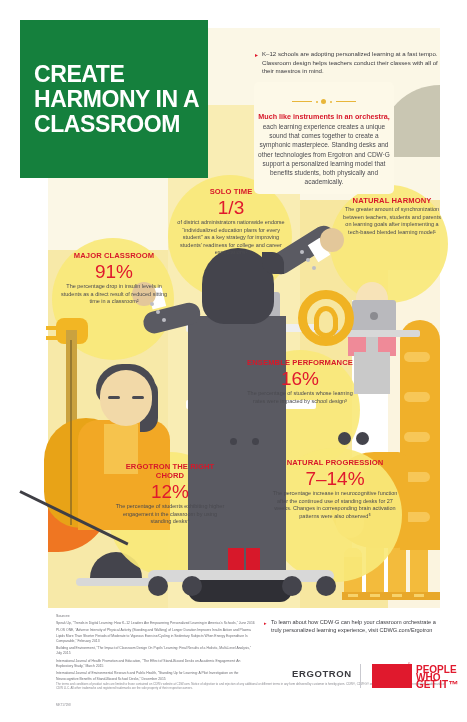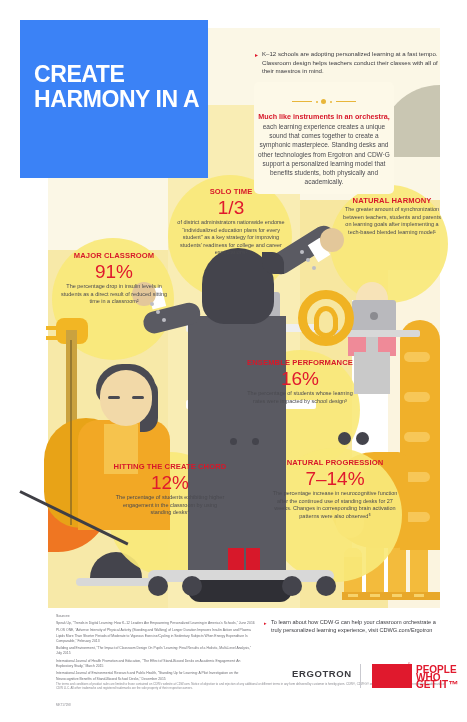--- a/index.html
+++ b/index.html
@@ -148,21 +148,21 @@
   .orange-circle { position:absolute; left: 48px; top: 448px; width: 62px; height: 104px;
     background:#ef7622; border-radius: 0 52px 52px 0; }
   .gray-dome { position:absolute; left: 90px; top: 552px; width: 52px; height: 28px;
     background:#44444c; border-radius: 26px 26px 0 0; }
   .gray-plate { position:absolute; left: 76px; top: 578px; width: 80px; height: 8px;
     background:#d8d8d8; border-radius: 4px;}
 
   
   .title-block {
     position: absolute; left: 20px; top: 20px; width: 188px; height: 158px;
-    background: #3b82f6;
+    background: #15803d;
   }
   .title-text {
     position: absolute; left: 14px; top: 42px; width: 166px;
     color: #ffffff;
     font-weight: bold;
     font-size: 23px;
     line-height: 25px;
     letter-spacing: -0.4px;
   }
 
@@ -376,20 +376,21 @@
   <div class="podium-base"></div>
   <div class="caster" style="left:148px; top:576px;"></div>
   <div class="caster" style="left:182px; top:576px;"></div>
   <div class="caster" style="left:282px; top:576px;"></div>
   <div class="caster" style="left:316px; top:576px;"></div>
 
   <div class="title-block">
     <div class="title-text">
       <div>CREATE</div>
       <div>HARMONY IN A</div>
+      <div>CLASSROOM</div>
     </div>
   </div>
 
   <div class="bullet-mark">▸</div>
   <div class="intro">K–12 schools are adopting personalized learning at a fast tempo. Classroom design helps teachers conduct their classes with all of their maestros in mind.</div>
 
   <div class="orch-card"></div>
   <div class="orch-divider">
     <span class="line a"></span>
     <span class="sdot x"></span>
@@ -417,21 +418,21 @@
     <div class="desc">The percentage drop in insulin levels in students as a direct result of reduced sitting time in a classroom²</div>
   </div>
 
   <div class="stat ensemble">
     <div class="label">ENSEMBLE PERFORMANCE</div>
     <div class="value">16%</div>
     <div class="desc">The percentage of students whose learning rates were impacted by school design³</div>
   </div>
 
   <div class="stat hitting">
-    <div class="label">HITTING THE CREATE CHORD</div>
+    <div class="label">ERGOTRON THE RIGHT CHORD</div>
     <div class="value">12%</div>
     <div class="desc">The percentage of students exhibiting higher engagement in the classroom by using standing desks⁴</div>
   </div>
 
   <div class="stat natural">
     <div class="label">NATURAL PROGRESSION</div>
     <div class="value">7–14%</div>
     <div class="desc">The percentage increase in neurocognitive function after the continued use of standing desks for 27 weeks. Changes in corresponding brain activation patterns were also observed⁵</div>
   </div>
 

